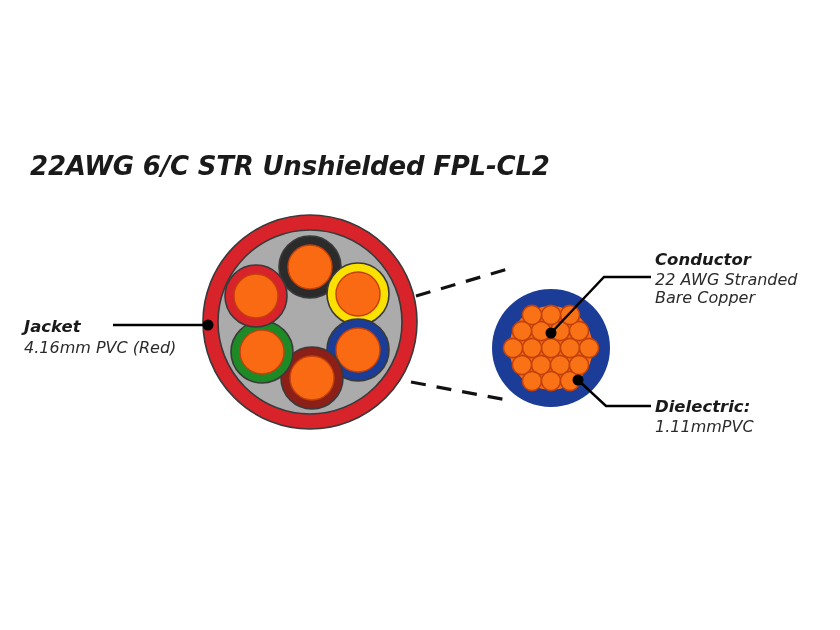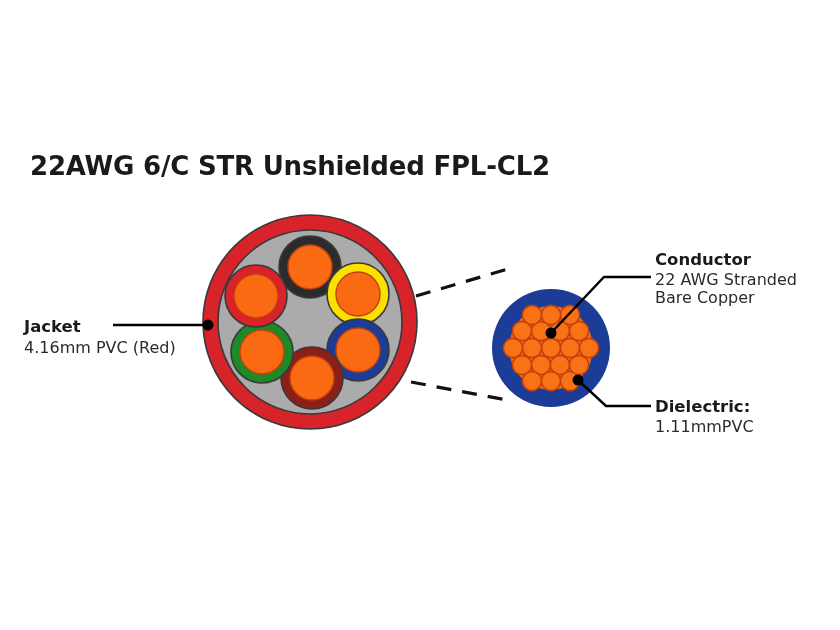--- a/index.html
+++ b/index.html
@@ -13,20 +13,21 @@
     height: 630px;
     font-family: "DejaVu Sans", "Liberation Sans", sans-serif;
     overflow: hidden;
     position: relative;
   }
   #diagram-root {
     position: relative;
     width: 840px;
     height: 630px;
     background: #ffffff;
+    font-style: italic;
   }
   svg#cable-svg {
     position: absolute;
     left: 0;
     top: 0;
     width: 840px;
     height: 630px;
     display: block;
   }
   .title-text {

